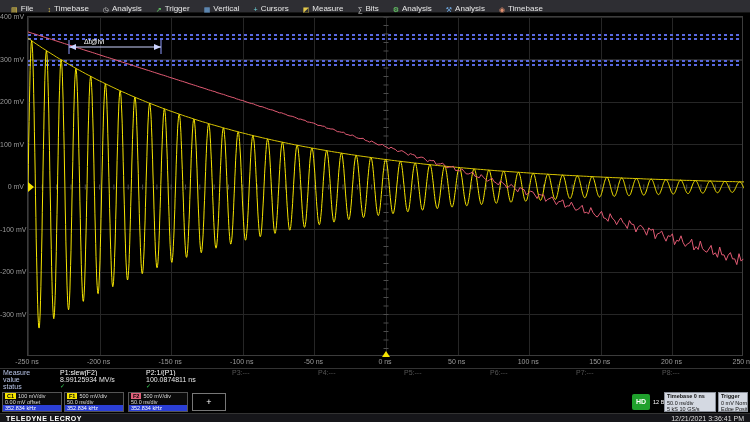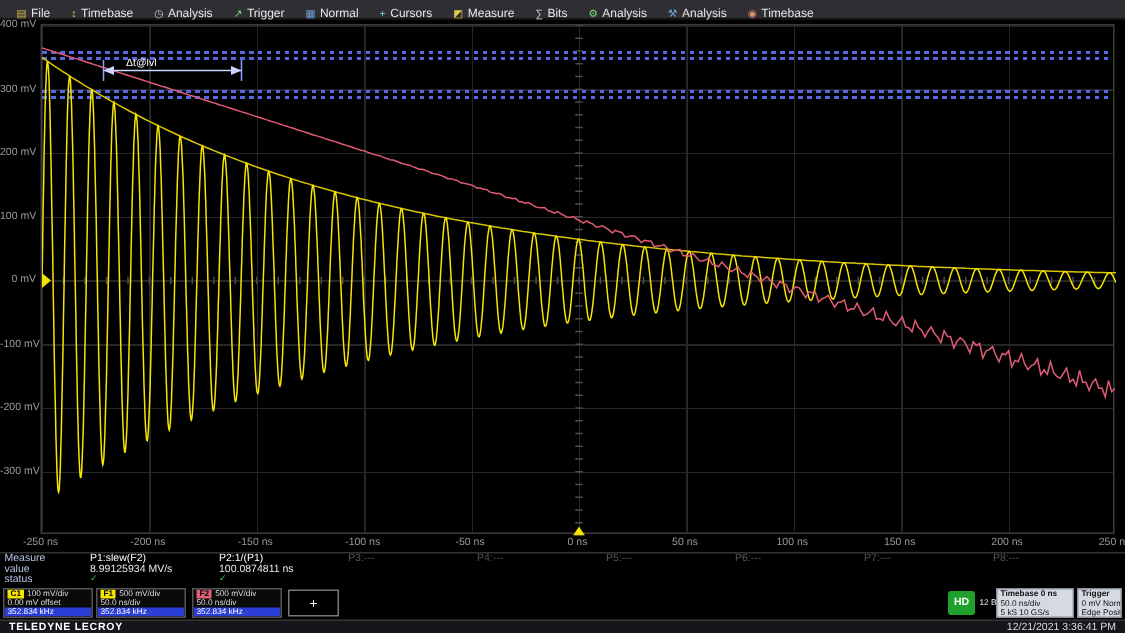--- a/index.html
+++ b/index.html
@@ -88,21 +88,21 @@
       <div class="menu-item">
         <span class="menu-icon" style="color: rgb(207, 207, 207);">◷</span>
         <span>Analysis</span>
       </div>
       <div class="menu-item">
         <span class="menu-icon" style="color: rgb(111, 224, 111);">↗</span>
         <span>Trigger</span>
       </div>
       <div class="menu-item">
         <span class="menu-icon" style="color: rgb(111, 168, 224);">▦</span>
-        <span>Normal</span>
+        <span>Vertical</span>
       </div>
       <div class="menu-item">
         <span class="menu-icon" style="color: rgb(111, 216, 224);">+</span>
         <span>Cursors</span>
       </div>
       <div class="menu-item">
         <span class="menu-icon" style="color: rgb(227, 200, 74);">◩</span>
         <span>Measure</span>
       </div>
       <div class="menu-item">

